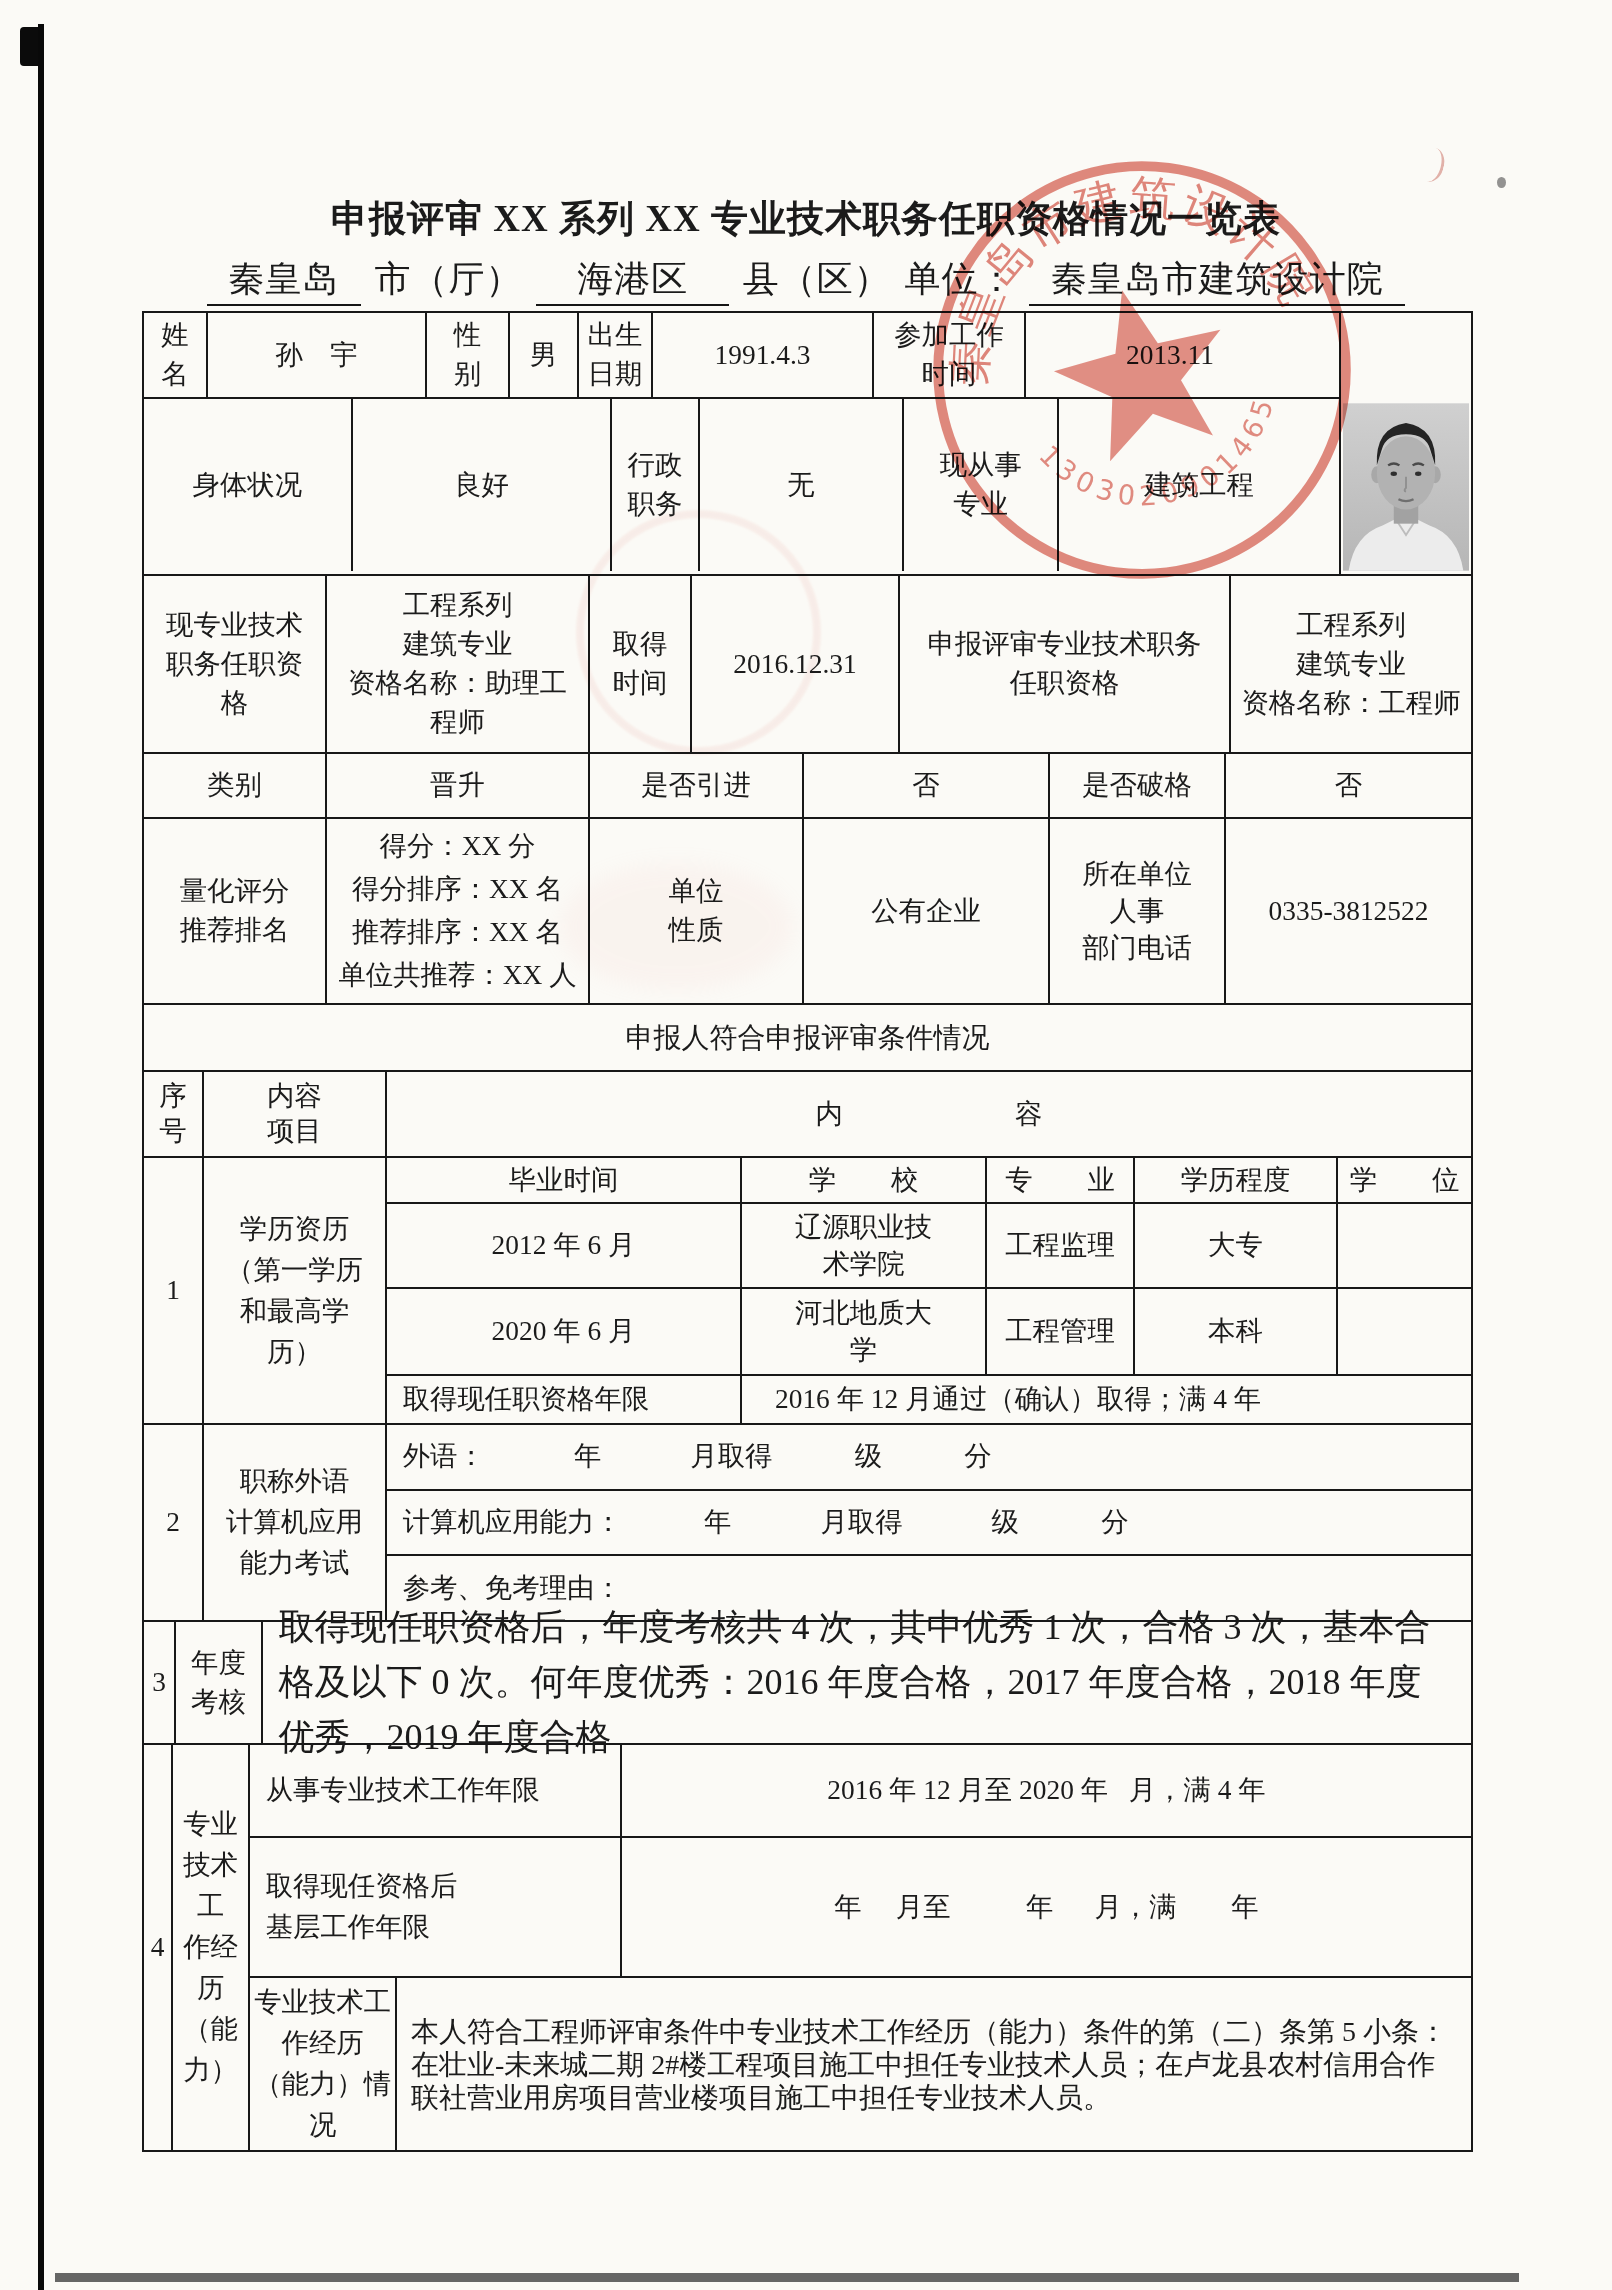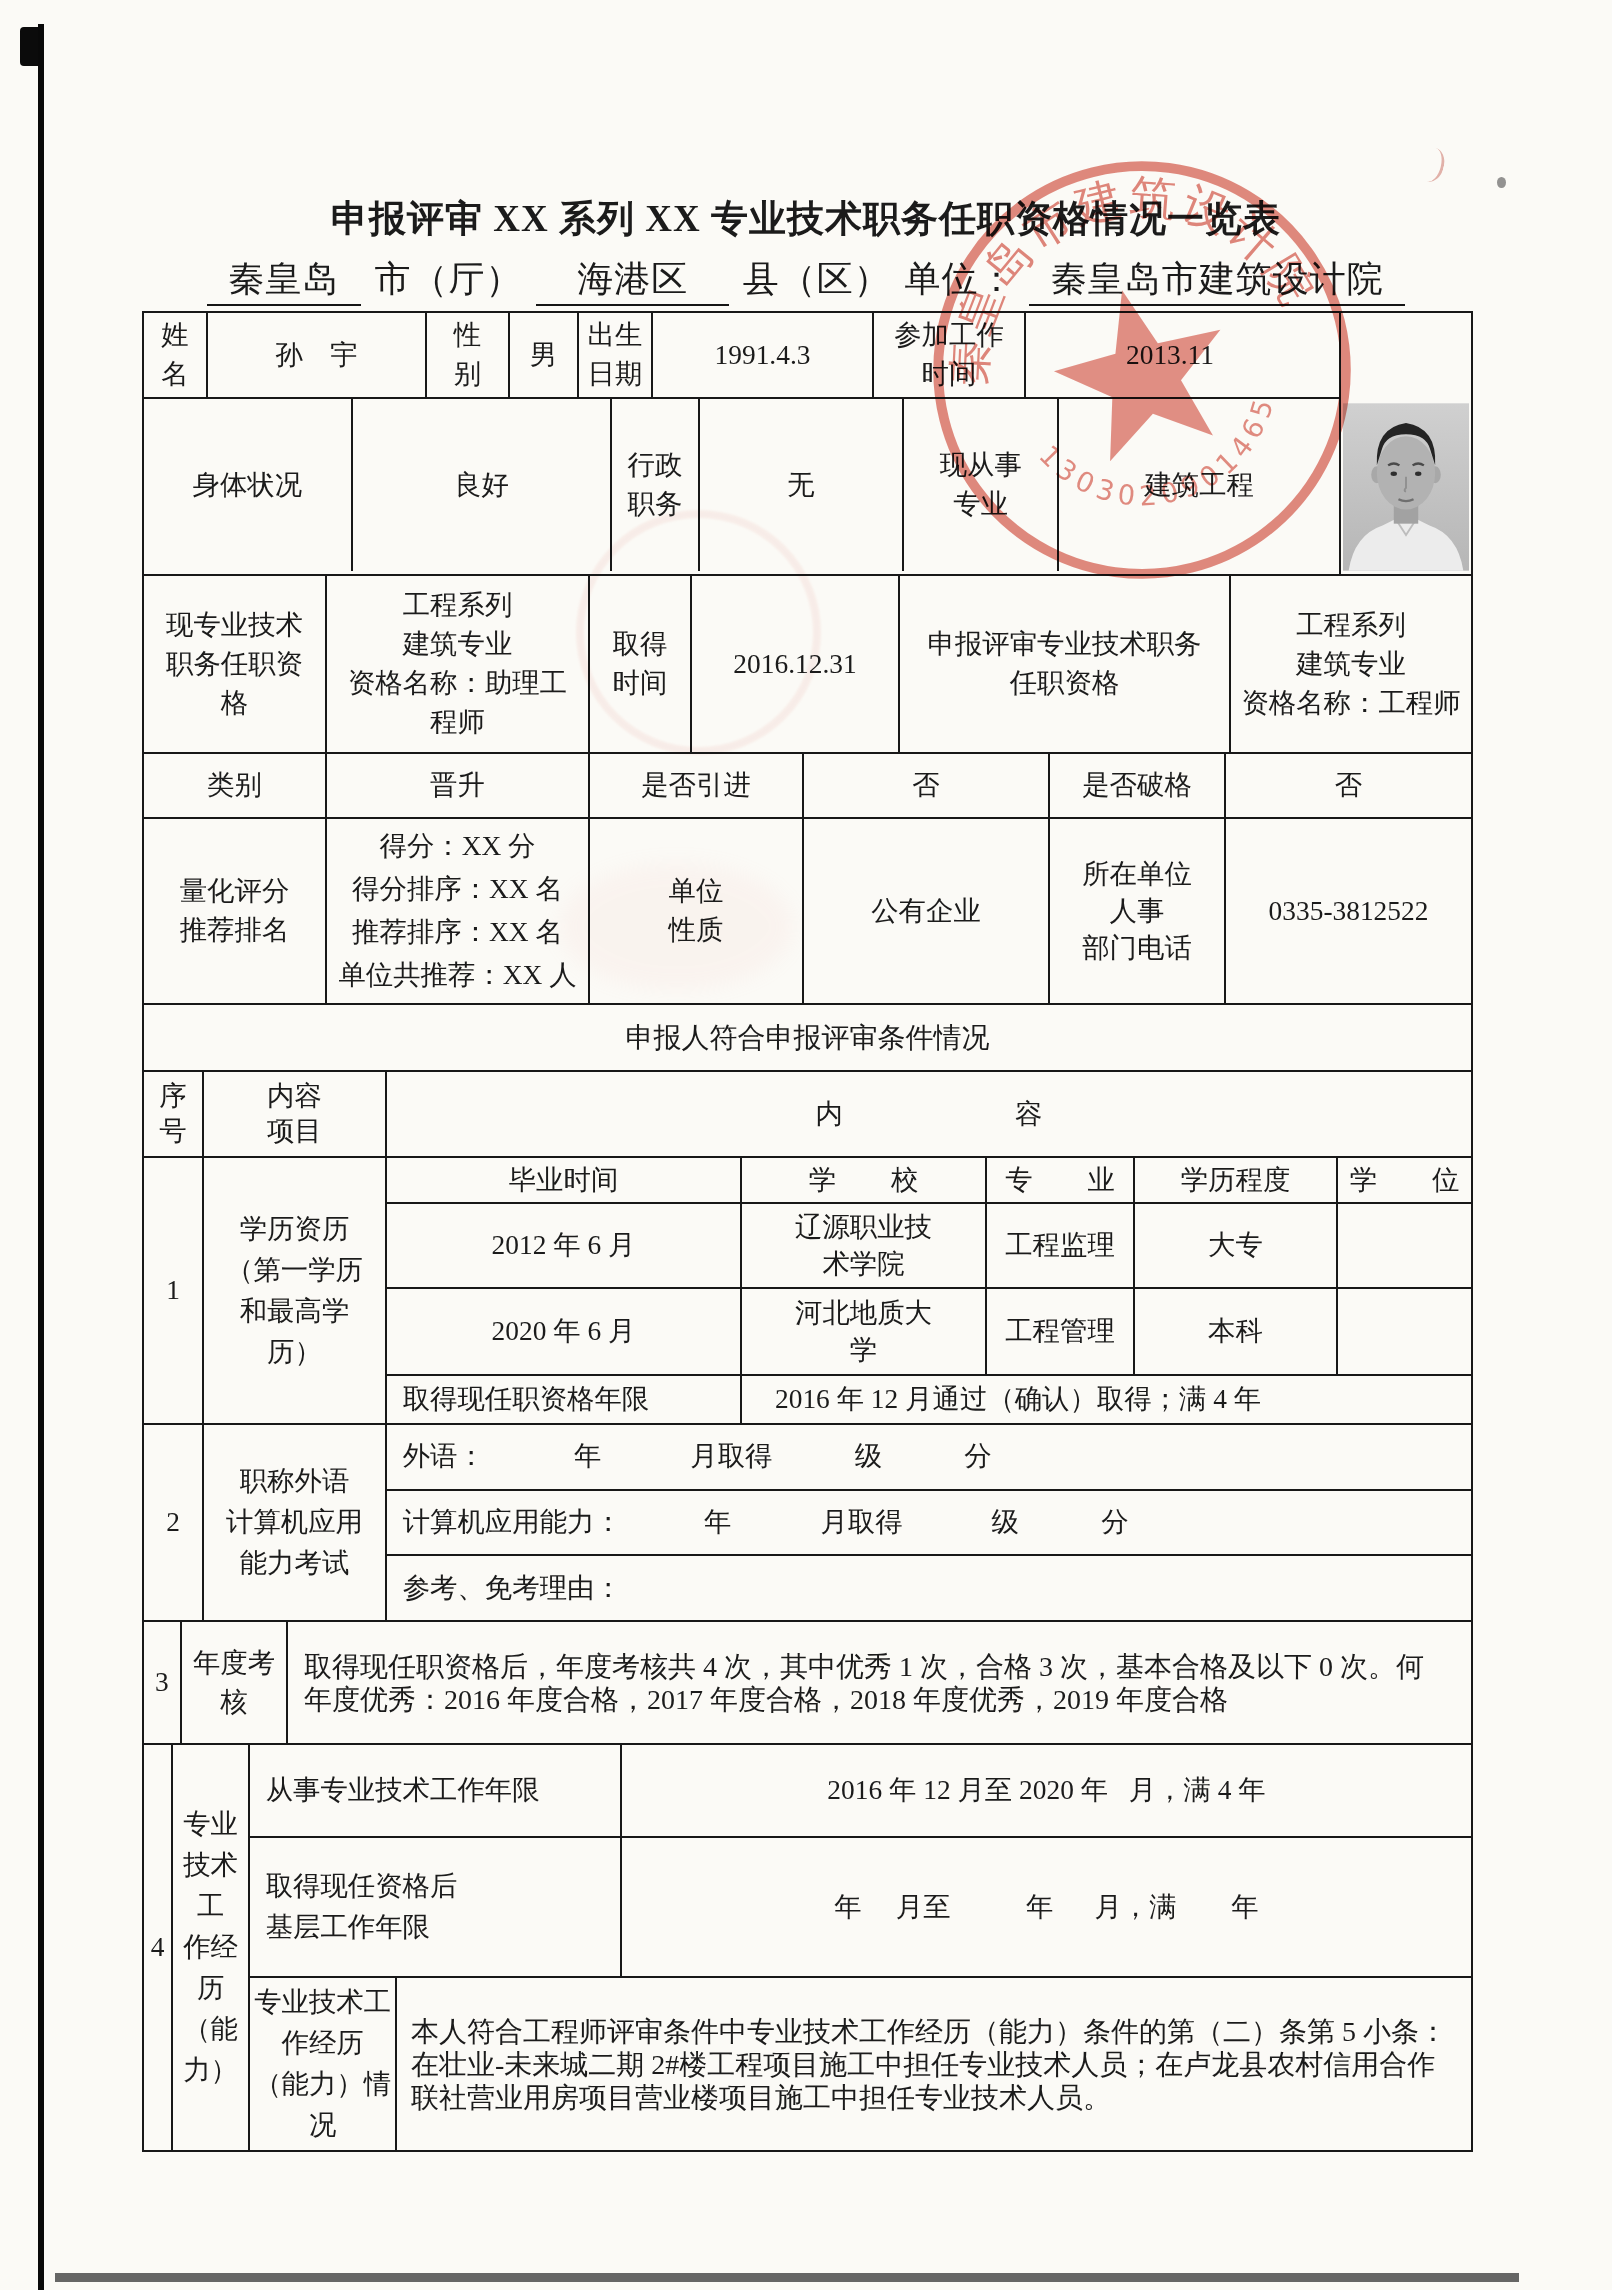--- a/index.html
+++ b/index.html
@@ -230,21 +230,21 @@
     <div class="col bl grow">
       <div class="cell left grow">外语：             年             月取得            级            分</div>
       <div class="cell left grow bt">计算机应用能力：            年             月取得             级            分</div>
       <div class="cell left grow bt">参考、免考理由：</div>
     </div>
   </div>
 
   <div class="row bt" style="height:123px">
     <div class="cell" style="width:58px">3</div>
     <div class="cell bl" style="width:183px">年度考核</div>
-    <div class="cell bl grow left" style="font-size:28px; line-height:33px; padding-right:26px">取得现任职资格后，年度考核共 4 次，其中优秀 1 次，合格 3 次，基本合格及以下 0 次。何年度优秀：2016 年度合格，2017 年度合格，2018 年度优秀，2019 年度合格</div>
+    <div class="cell bl grow left" style="font-size:36px; line-height:55px; padding-right:26px">取得现任职资格后，年度考核共 4 次，其中优秀 1 次，合格 3 次，基本合格及以下 0 次。何年度优秀：2016 年度合格，2017 年度合格，2018 年度优秀，2019 年度合格</div>
   </div>
 
   <div class="row bt" style="height:407px">
     <div class="cell" style="width:58px">4</div>
     <div class="cell bl" style="width:183px; line-height:41px">专业技术工
 作经历（能
 力）</div>
     <div class="col bl grow">
       <div class="row" style="height:93px">
         <div class="cell left" style="width:370px">从事专业技术工作年限</div>

